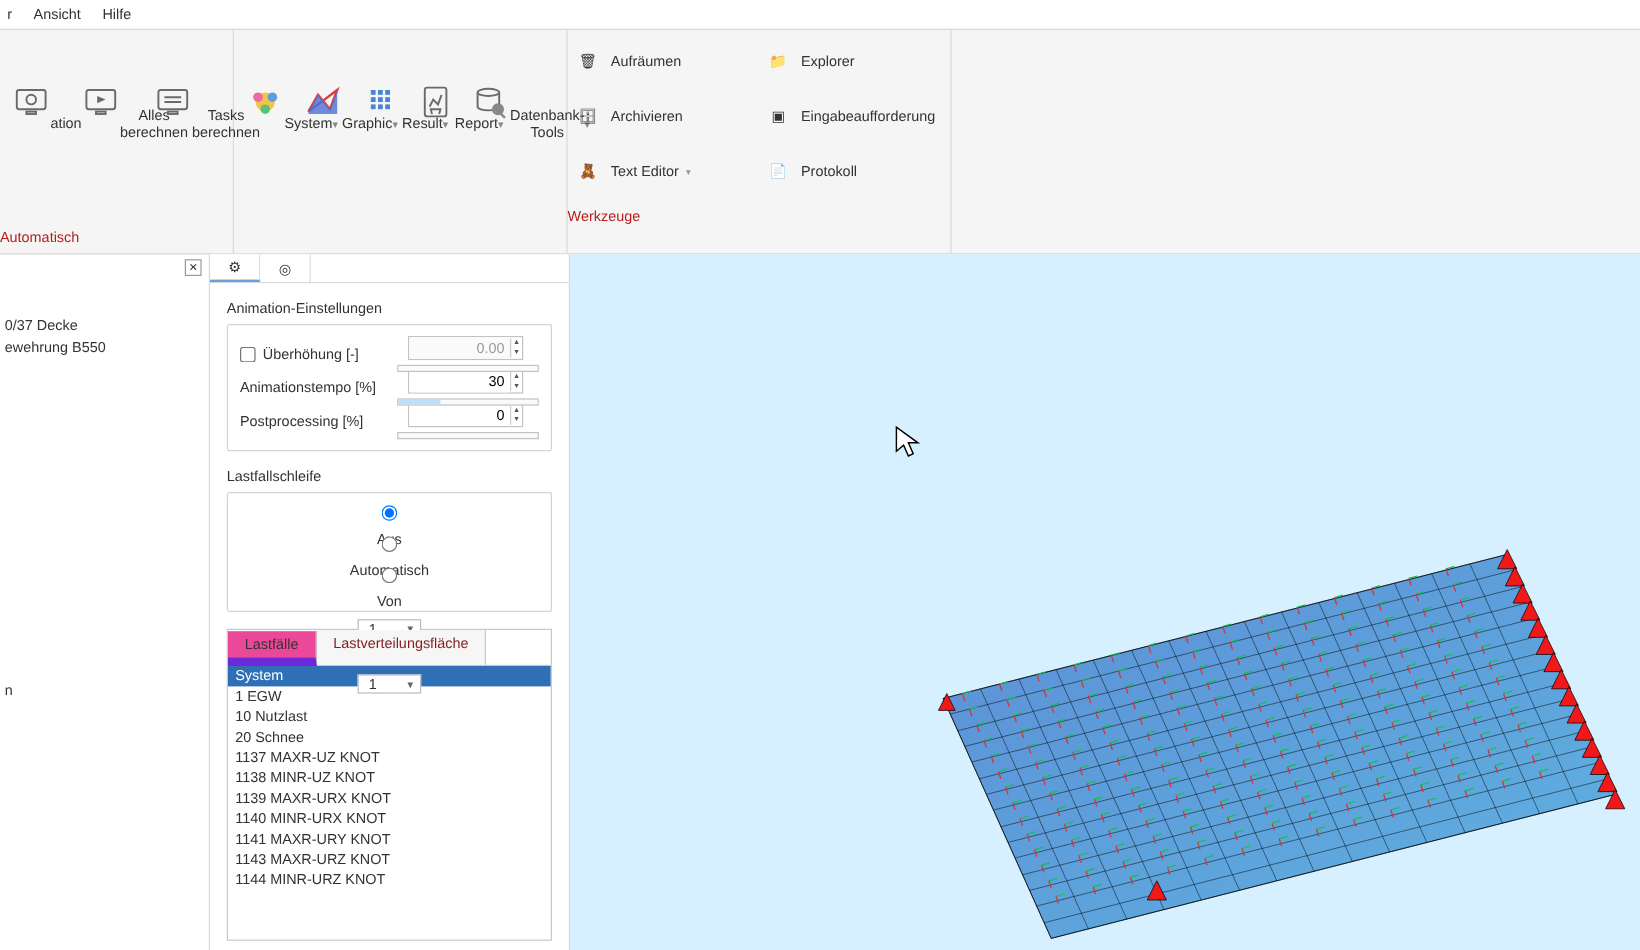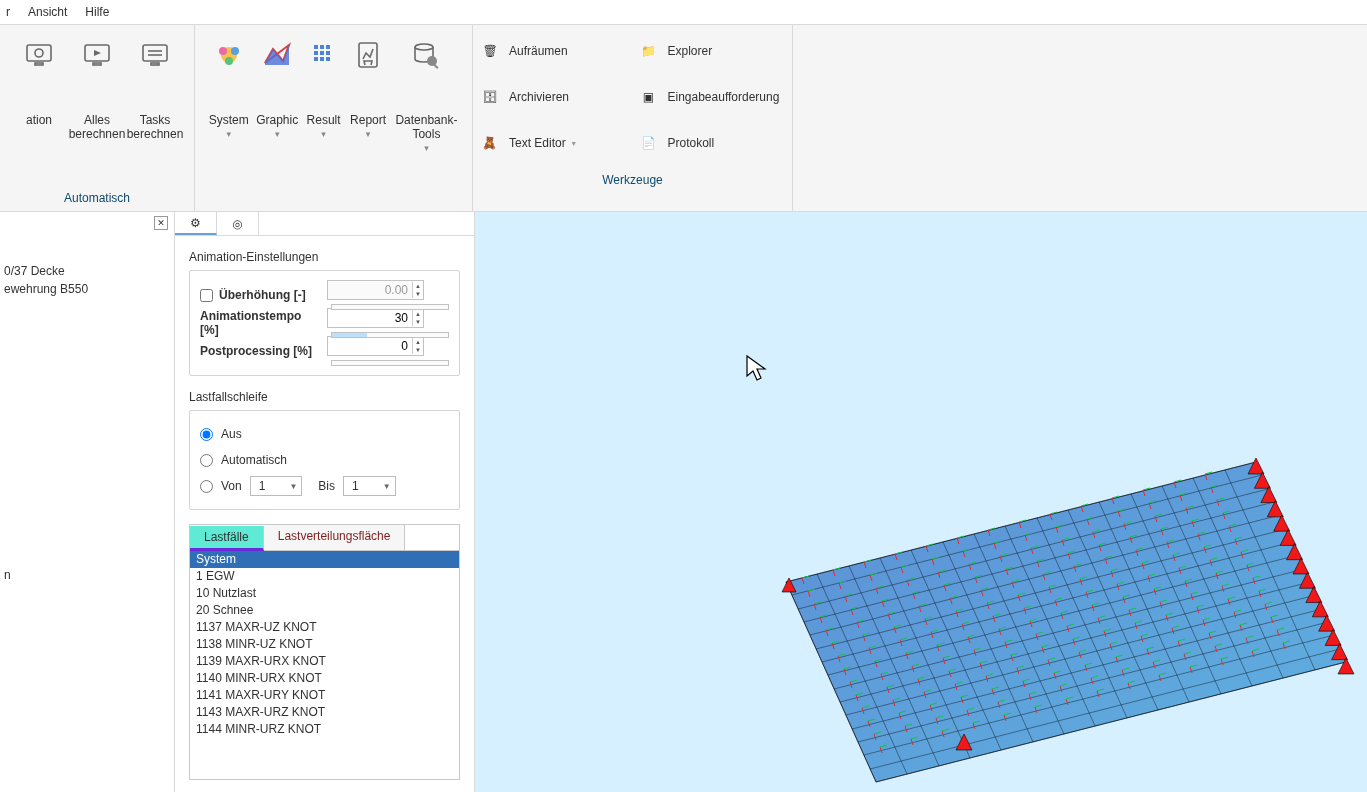--- a/index.html
+++ b/index.html
@@ -6,22 +6,22 @@
 body { width: 1367px; height: 792px; background: #fff; overflow: hidden; color: #323232; }
 
 
 .top-menu { height: 24px; display: flex; align-items: center; gap: 18px; padding: 0 6px; background: #fff; }
 .top-menu span { cursor: default; }
 
 
 .ribbon { border-top: 1px solid #d9d9d9; border-bottom: 1px solid #d9d9d9; background: #f5f5f5; height: 188px; display: flex; }
 .ribbon-group { border-right: 1px solid #d9d9d9; display: flex; flex-direction: column; min-width: 50px; }
 .ribbon-group-body { flex: 1; display: flex; align-items: flex-start; padding: 8px 10px 0; }
-.ribbon-group-label { text-align: center; padding: 4px 0 6px; font-size: 12px; color: #0c4a6e; }
-.big-btn { display: flex; flex-direction: column; align-items: center; justify-content: flex-start; width: 60px; height: 140px; cursor: pointer; }
+.ribbon-group-label { padding: 4px 0 6px; font-size: 12px; color: #b91c1c; }
+.big-btn { display: flex; flex-direction: row; align-items: center; justify-content: flex-start; width: 60px; height: 140px; cursor: pointer; }
 .big-btn .ico { width: 32px; height: 32px; margin-top: 6px; margin-bottom: 42px; display:flex; align-items:center; justify-content:center; }
 .big-btn .ico svg { width:32px; height:32px; }
 .big-btn .lbl { text-align: center; line-height: 14px; }
 .big-btn .chev { margin-top: 2px; font-size: 9px; color: #888; }
 
 .tools-col { display: flex; flex-direction: column; gap: 2px; padding: 4px 8px; }
 .tools-row { display: flex; align-items: center; gap: 14px; height: 44px; }
 .tool-item { display: flex; align-items: center; gap: 10px; width: 160px; cursor: pointer; }
 .tool-item .ico { width: 18px; height: 18px; display:flex; align-items:center; justify-content:center; }
 .tool-item.has-chev::after { content: "▾"; font-size: 8px; color: #999; margin-left: -4px; }
@@ -36,39 +36,39 @@
 
 .side-panel { width: 300px; border-right: 1px solid #d9d9d9; background: #fff; display:flex; flex-direction:column; }
 .side-tabs { height: 24px; display:flex; border-bottom: 1px solid #d9d9d9; }
 .side-tab { width: 42px; border-right: 1px solid #d9d9d9; display:flex; align-items:center; justify-content:center; background:#fff; cursor:pointer; }
 .side-tab.active { background:#fff; border-bottom:2px solid #6aa0d8; }
 .panel-body { padding: 14px 14px 0; overflow:hidden; flex:1; }
 
 .group-title { margin-bottom: 6px; }
 .group-box { border:1px solid #d4d4d4; padding:10px 10px 10px 10px; margin-bottom:14px; border-radius:2px; }
 .row { display:flex; align-items:center; gap:6px; height:28px; }
-.row label { flex:1;font-weight:bold; }
+.row label { flex:1; }
 .row .chk { width:13px; height:13px; }
 .numfield { display:flex; align-items:center; border:1px solid #c2c2c2; height:20px; }
 .numfield input { width: 84px; text-align:right; border:none; outline:none; padding:0 4px; height: 18px; font-size:12px; background:#fff; }
 .numfield.disabled input { color:#9a9a9a; background:#fafafa; }
 .spin { display:flex; flex-direction:column; }
 .spin span { font-size:6px; line-height:8px; padding:0 2px; color:#555; cursor:pointer; border-left:1px solid #ccc; }
 .slider-track { position:relative; width:118px; height:6px; border:1px solid #c2c2c2; background:#fafafa; margin-left:4px; margin-top:4px; }
 .slider-fill { position:absolute; height:100%; background:#bcdffb; }
-.row-stack { display:flex; flex-direction:column; align-items:flex-start; }
-
-.radio-row { display:flex; align-items:center; gap:8px; height:26px; }
+.row-stack { display:flex; flex-direction:column; align-items:center; }
+
+.radio-row { display:flex; align-items:center; gap:8px; height:26px;flex-direction:column; }
 .radio-row input[type=radio] { width:13px; height:13px; }
 .mini-select { border:1px solid #bbb; height:20px; display:flex; align-items:center; padding:0 4px 0 8px; gap:24px; background:#fff; cursor:pointer; }
 .mini-select .dd { font-size:8px; color:#666; }
 
 .sub-tabs { display:flex; border:1px solid #c9c9c9; border-bottom:none; }
 .sub-tab { padding:4px 14px; border-right:1px solid #c9c9c9; background:#f6f6f6; cursor:pointer; }
-.sub-tab.active { background:#5eead4; border-bottom:3px solid #6d28d9; position:relative; top:1px; }
+.sub-tab.active { background:#ec4899; border-bottom:7px solid #6d28d9; position:relative; top:1px; }
 .sub-tab.disabled { color:#7f1d1d; }
 .listbox { border:1px solid #c9c9c9; height: 230px; overflow-y:scroll; }
 .listbox .item { padding:1px 6px; cursor:default; line-height:15px; }
 .listbox .item.sel { background:#2f6fb5; color:#fff; }
 
 .viewport { flex:1; background:#d6f0ff; position:relative; }
 
 
 .cursor-arrow { position:absolute; left: 270px; top: 142px; }
 

